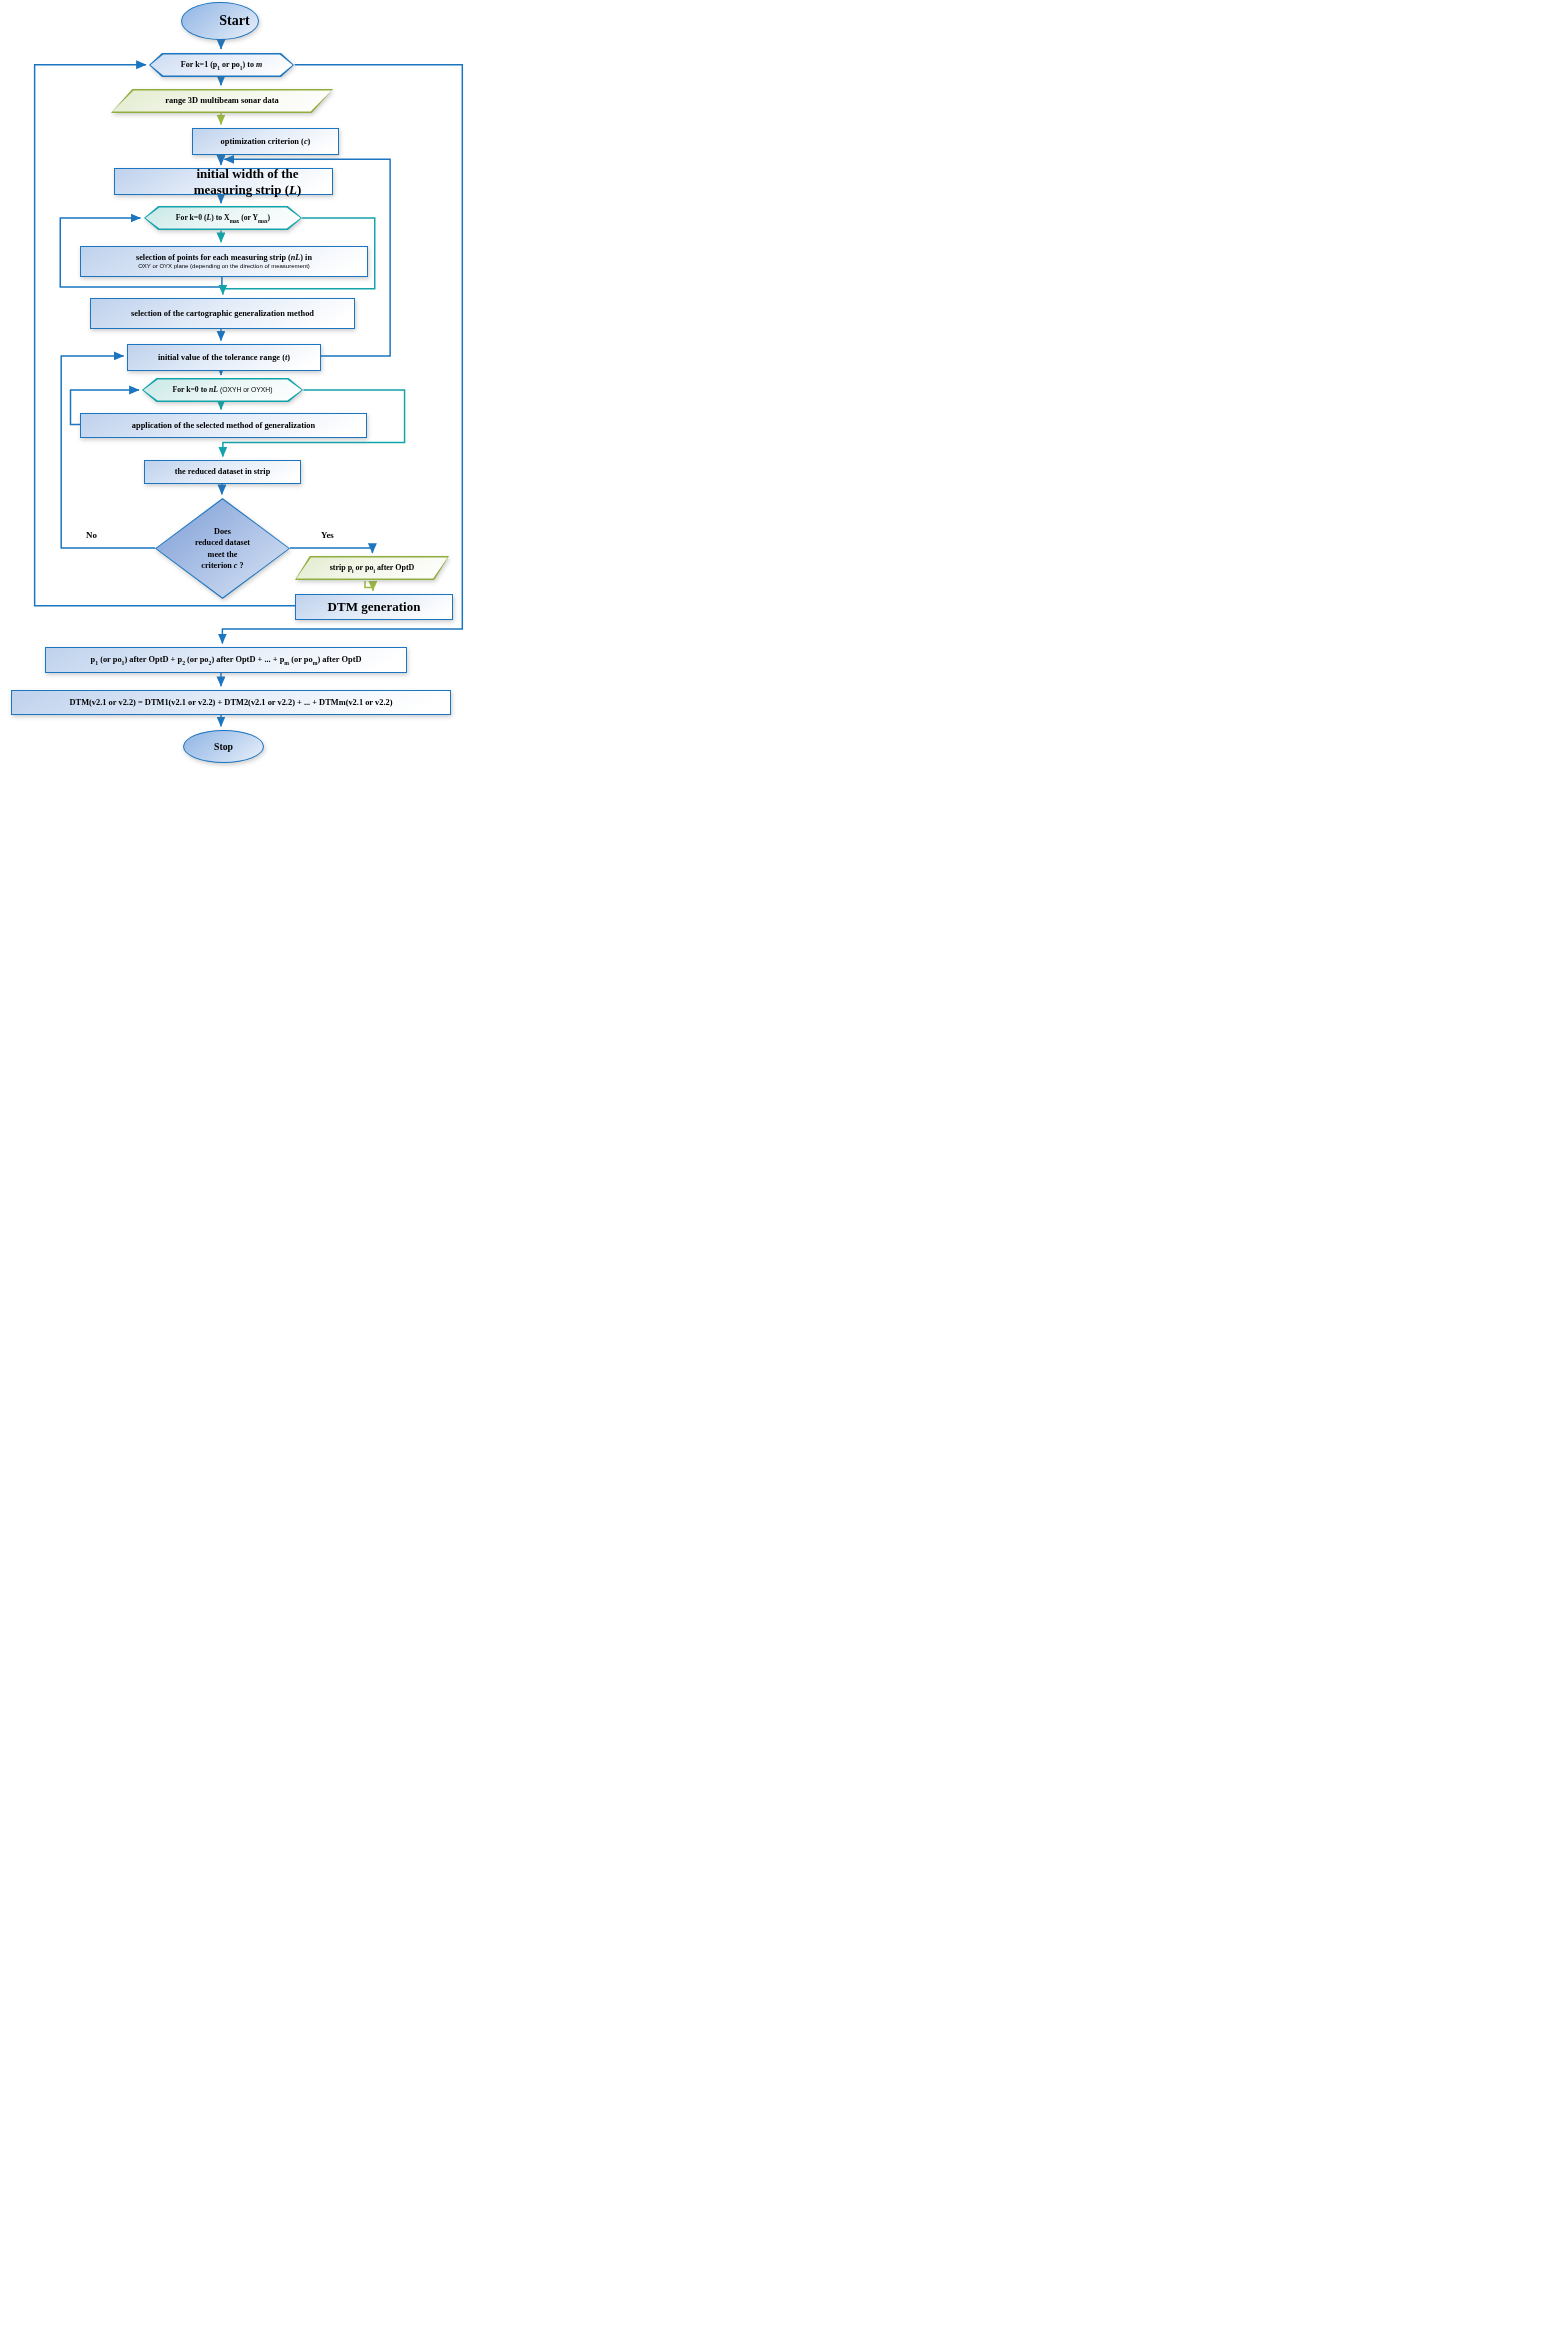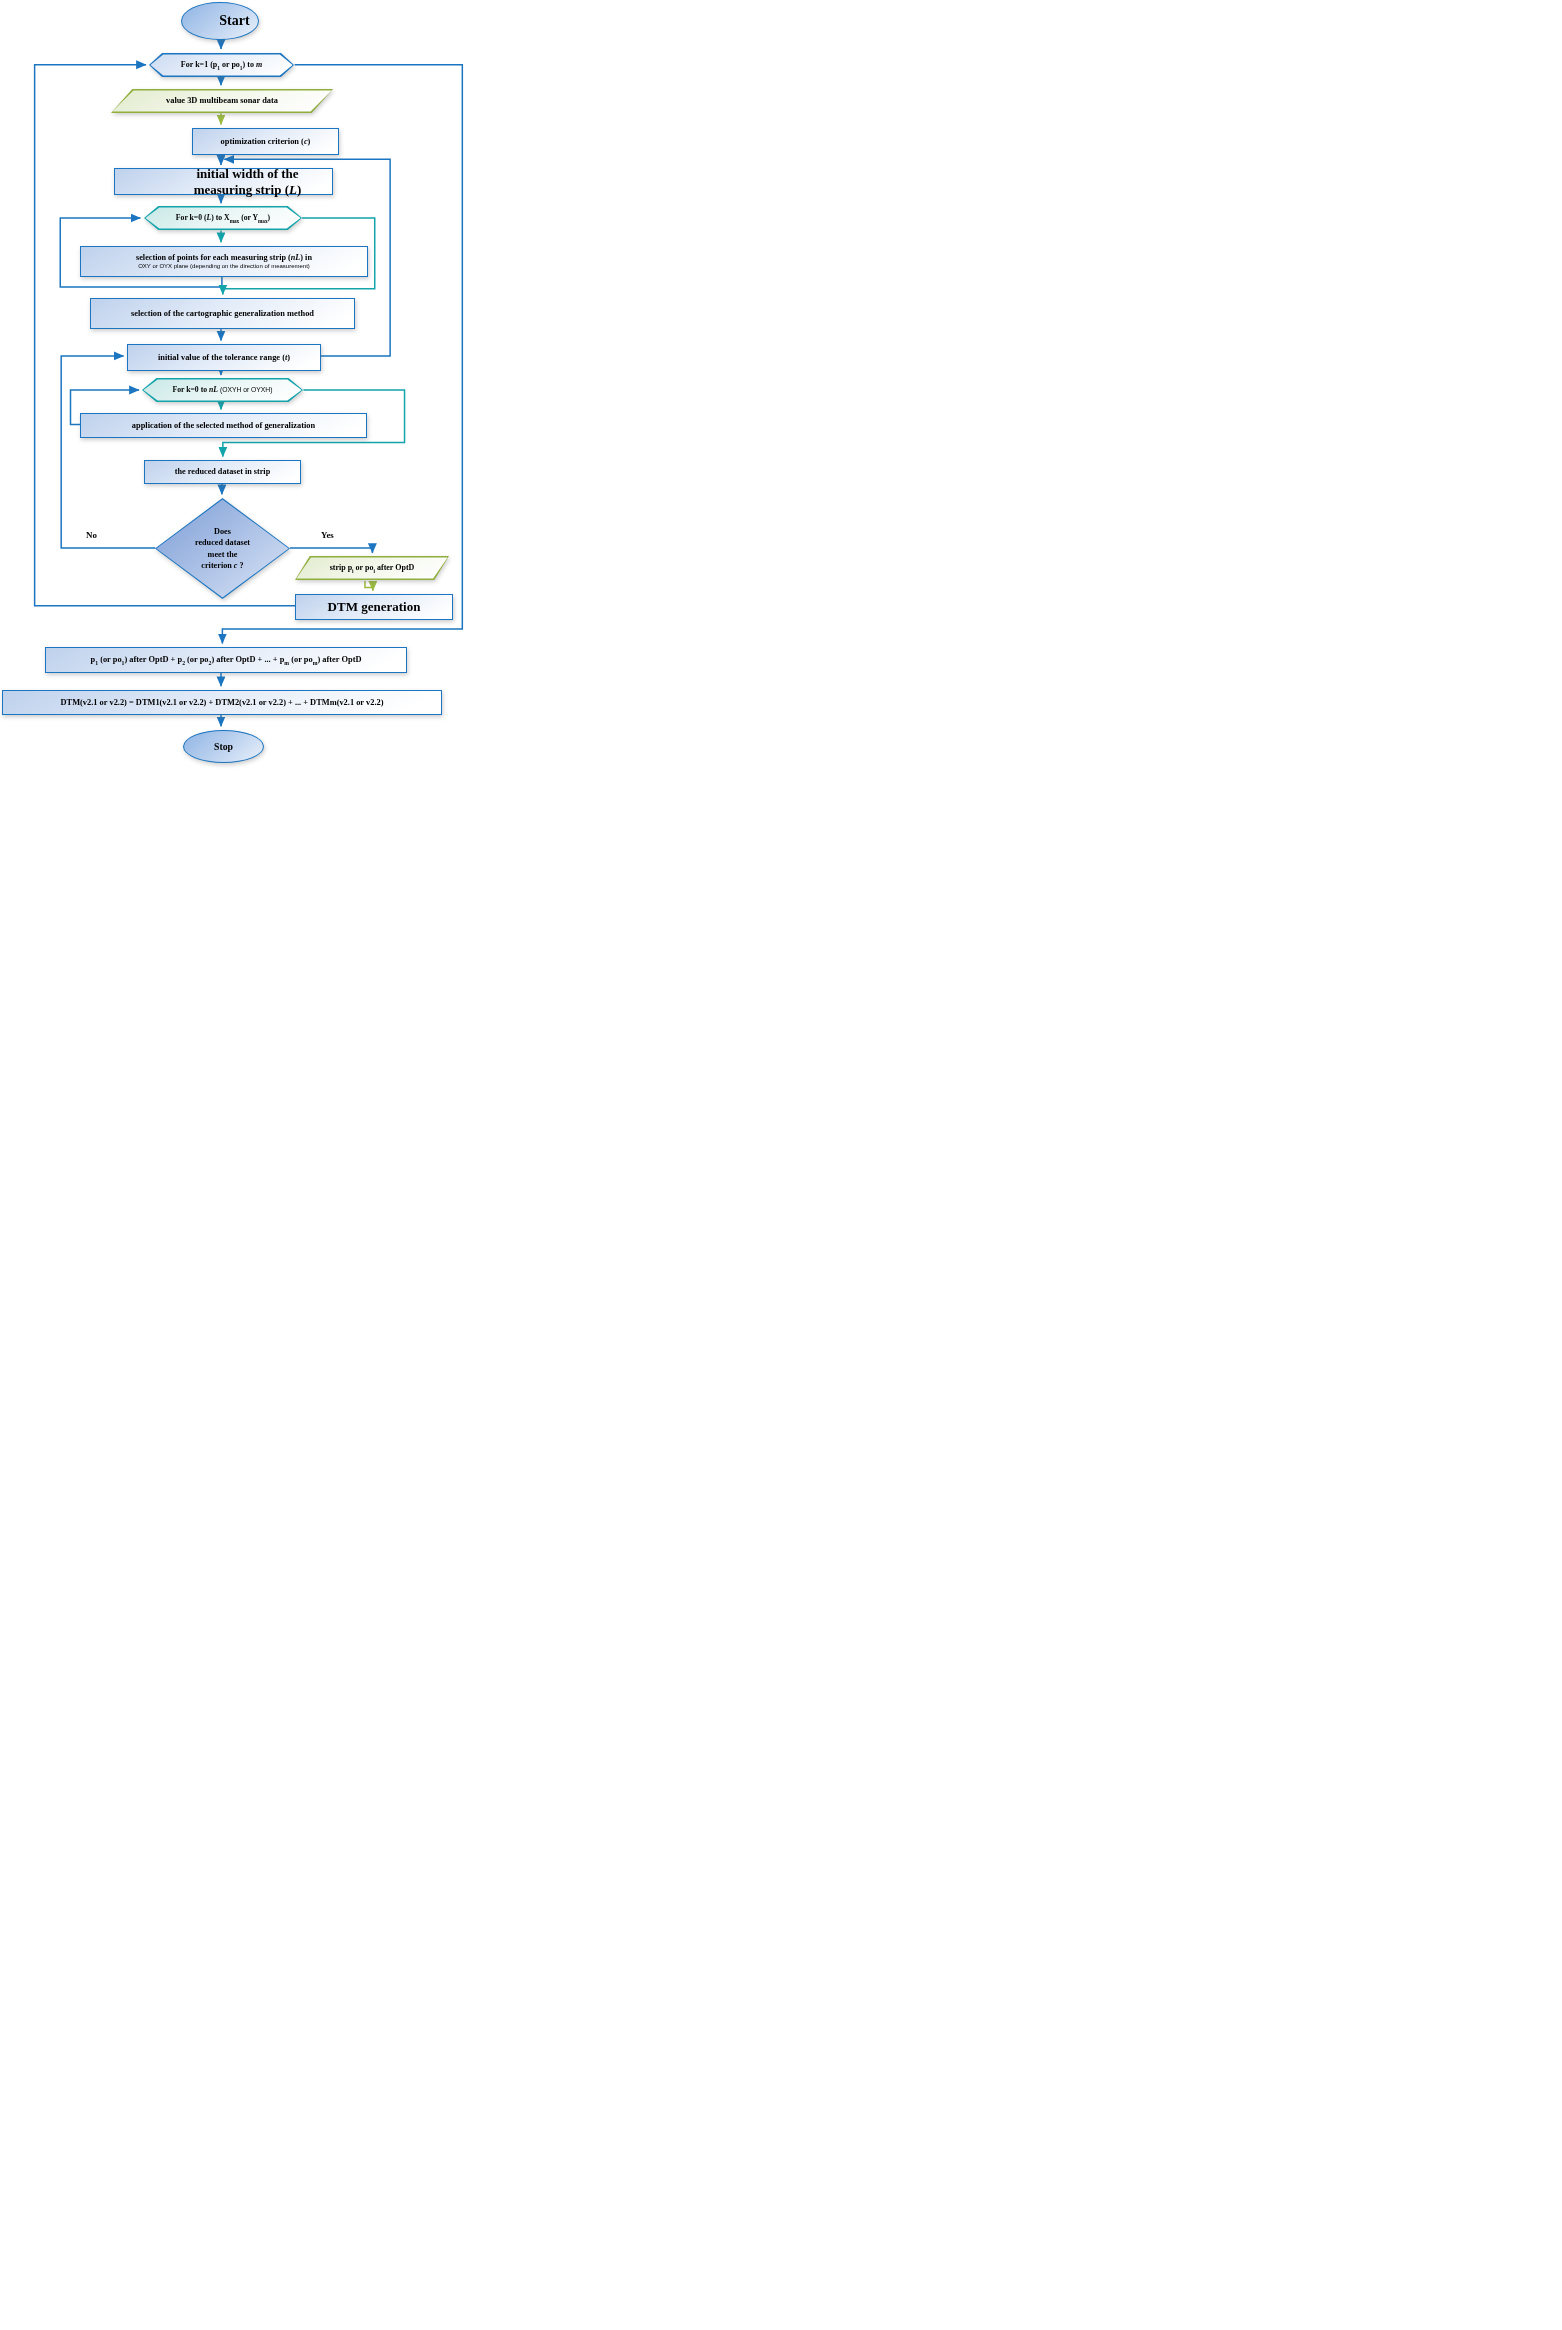--- a/index.html
+++ b/index.html
@@ -98,21 +98,21 @@
 
   <div class="node hex hex-blue" style="left:149px;top:53px;width:145px;height:24px;">
     <div class="shape-border"></div>
     <div class="shape-fill"></div>
     <div class="label" style="font-size:8px;"><span>For k=1 (p</span><sub>1</sub><span> or po</span><sub>1</sub><span>) to </span><span class="v-i">m</span></div>
   </div>
 
   <div class="node para" style="left:111px;top:89px;width:222px;height:24px;">
     <div class="shape-border"></div>
     <div class="shape-fill"></div>
-    <div class="label" style="font-size:8.4px;">value 3D multibeam sonar data</div>
+    <div class="label" style="font-size:8.4px;">range 3D multibeam sonar data</div>
   </div>
 
   <div class="node box" style="left:149px;top:128px;width:145px;height:25px;margin-left:43px;">
     <div class="label" style="font-size:8.4px;"><span>optimization criterion (</span><span class="v-i">c</span><span>)</span></div>
   </div>
 
   <div class="node box" style="left:114px;top:168px;width:217px;height:25px;">
     <div class="label" style="font-size:13px;margin-left:48px;"><span>initial width of the measuring strip (</span><span class="v-i">L</span><span>)</span></div>
   </div>
 
@@ -172,21 +172,21 @@
   </div>
 
   <div class="node box" style="left:295px;top:594px;width:156px;height:24px;">
     <div class="label" style="font-size:13px;">DTM generation</div>
   </div>
 
   <div class="node box" style="left:45px;top:647px;width:360px;height:24px;">
     <div class="label" style="font-size:8.4px;"><span>p</span><sub>1</sub><span> (or po</span><sub>1</sub><span>) after OptD + p</span><sub>2</sub><span> (or po</span><sub>2</sub><span>) after OptD + ... + p</span><sub>m</sub><span> (or po</span><sub>m</sub><span>) after OptD</span></div>
   </div>
 
-  <div class="node box" style="left:2px;top:690px;width:438px;height:23px;">
+  <div class="node box" style="left:11px;top:690px;width:438px;height:23px;">
     <div class="label" style="font-size:8.4px;">DTM(v2.1 or v2.2) = DTM1(v2.1 or v2.2) + DTM2(v2.1 or v2.2) + ... + DTMm(v2.1 or v2.2)</div>
   </div>
 
   <div class="node ellipse" style="left:183px;top:730px;width:79px;height:31px;">
     <div class="label" style="font-size:9.8px;">Stop</div>
   </div>
 
 </div>
 
 

